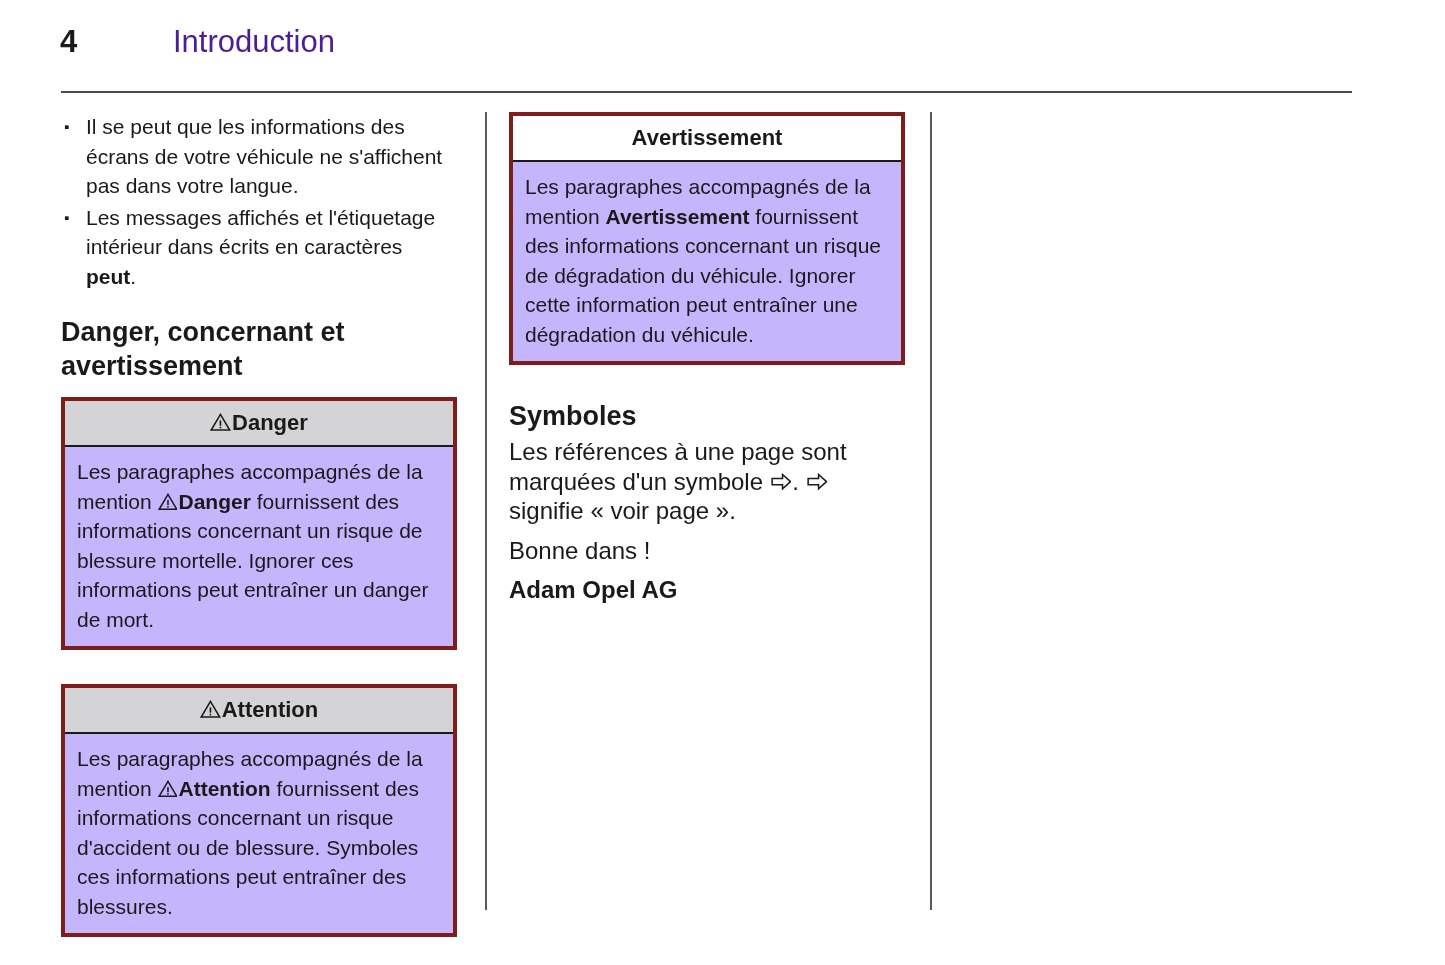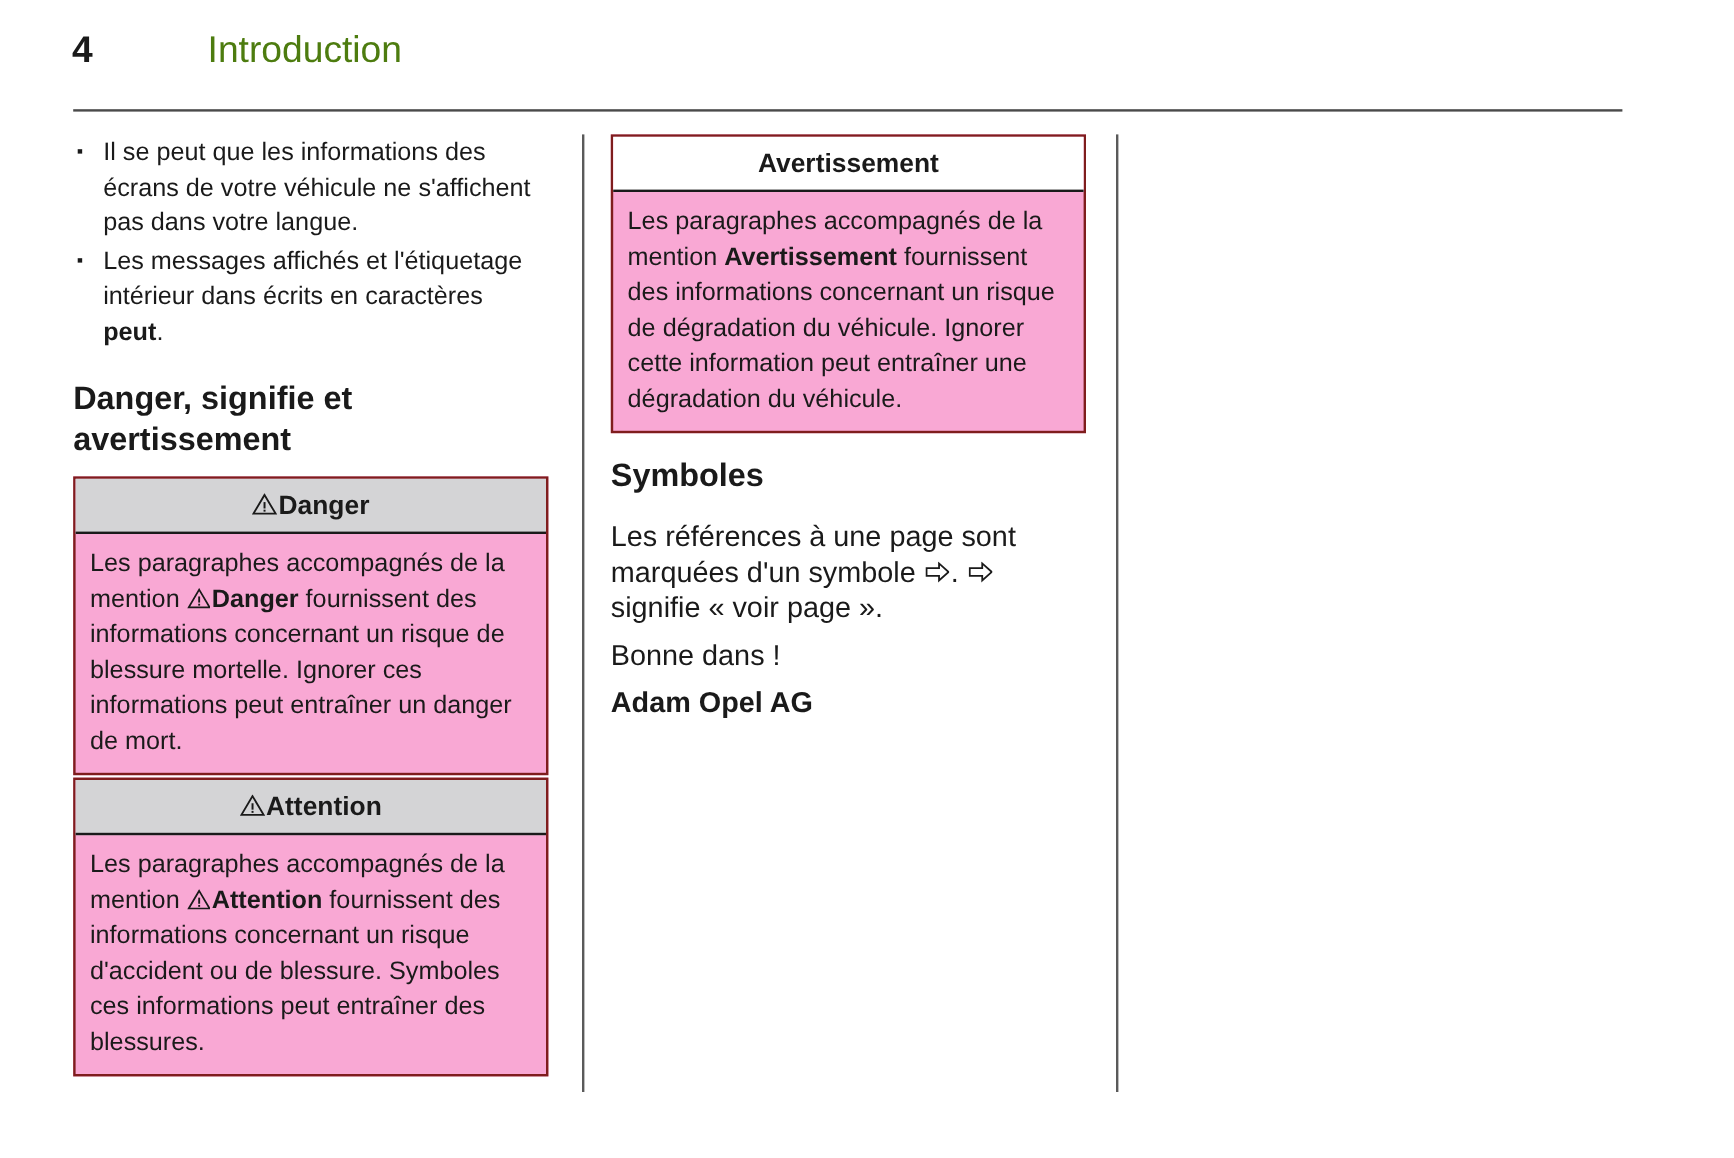--- a/index.html
+++ b/index.html
@@ -33,21 +33,21 @@
     line-height: 1;
     color: #1a1a1a;
   }
   .page-title {
     position: absolute;
     left: 173px;
     top: 26px;
     font-size: 31px;
     font-weight: normal;
     line-height: 1;
-    color: #4d7c0f;
+    color: #4c1d95;
   }
   .header-rule {
     position: absolute;
     left: 61px;
     top: 91px;
     width: 1291px;
     height: 2px;
     background: #4a4a4a;
   }
 
@@ -95,27 +95,27 @@
 
   
   .section-heading {
     font-size: 27px;
     font-weight: bold;
     line-height: 34px;
     margin: 24px 0 14px 0;
     color: #1a1a1a;
     max-width: 340px;
   }
-  .section-heading.tight { margin-top: 18px; margin-bottom: 20px; }
+  .section-heading.tight { margin-top: 18px; margin-bottom: 4px; }
 
   
   .notice-box {
-    border: 2px solid #7f1d1d;
-    margin-bottom: 2px;
-    background: #f9a8d4;
+    border: 4px solid #7f1d1d;
+    margin-bottom: 34px;
+    background: #c4b5fd;
     box-sizing: border-box;
   }
   .notice-head {
     border-bottom: 2px solid #1a1a1a;
     text-align: center;
     font-size: 22px;
     font-weight: bold;
     padding: 10px 6px 11px 6px;
     line-height: 1.05;
   }
@@ -177,21 +177,21 @@
     <li class="bullet-item">
       <span class="bullet-mark">▪</span>
       <span class="b-text">Il se peut que les informations des écrans de votre véhicule ne s'affichent pas dans votre langue.</span>
     </li>
     <li class="bullet-item">
       <span class="bullet-mark">▪</span>
       <span class="b-text">Les messages affichés et l'étiquetage intérieur dans écrits en caractères </span><b>peut</b><span>.</span>
     </li>
   </ul>
 
-  <h2 class="section-heading">Danger, signifie et avertissement</h2>
+  <h2 class="section-heading">Danger, concernant et avertissement</h2>
 
   <div class="notice-box">
     <div class="notice-head gray">
       <span class="warn-tri">
         <svg viewBox="0 0 20 18" aria-hidden="true">
           <path d="M10 1.4 L19 16.6 L1 16.6 Z" fill="none" stroke="#1a1a1a" stroke-width="1.5" stroke-linejoin="miter"></path>
           <rect x="9.2" y="7.2" width="1.6" height="5.2" fill="#1a1a1a"></rect>
           <rect x="9.2" y="13.4" width="1.6" height="1.6" fill="#1a1a1a"></rect>
         </svg>
       </span><span>Danger</span>

